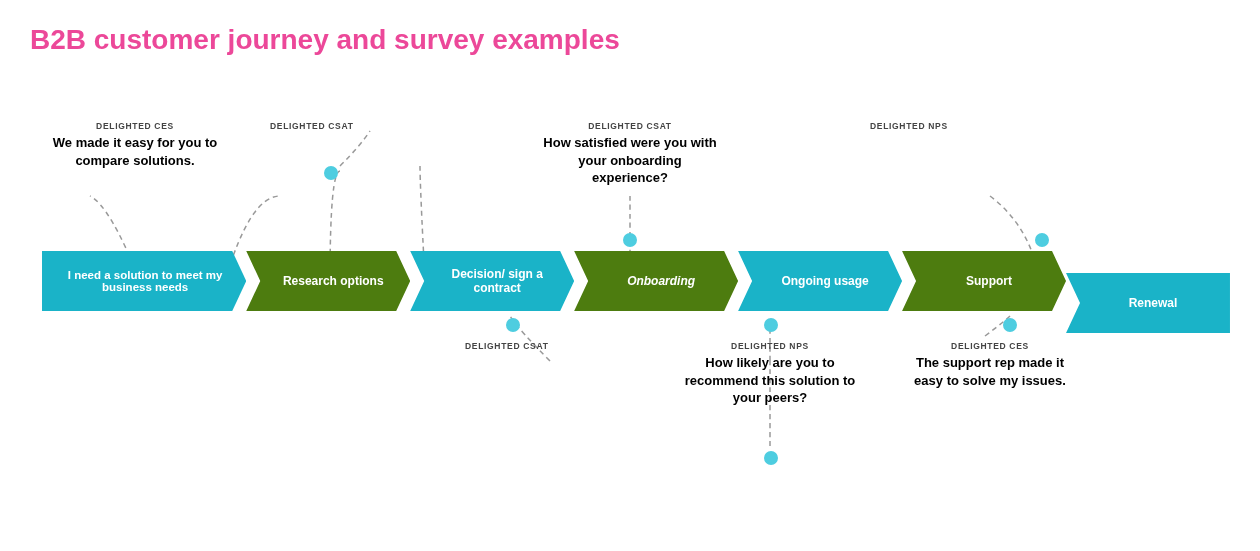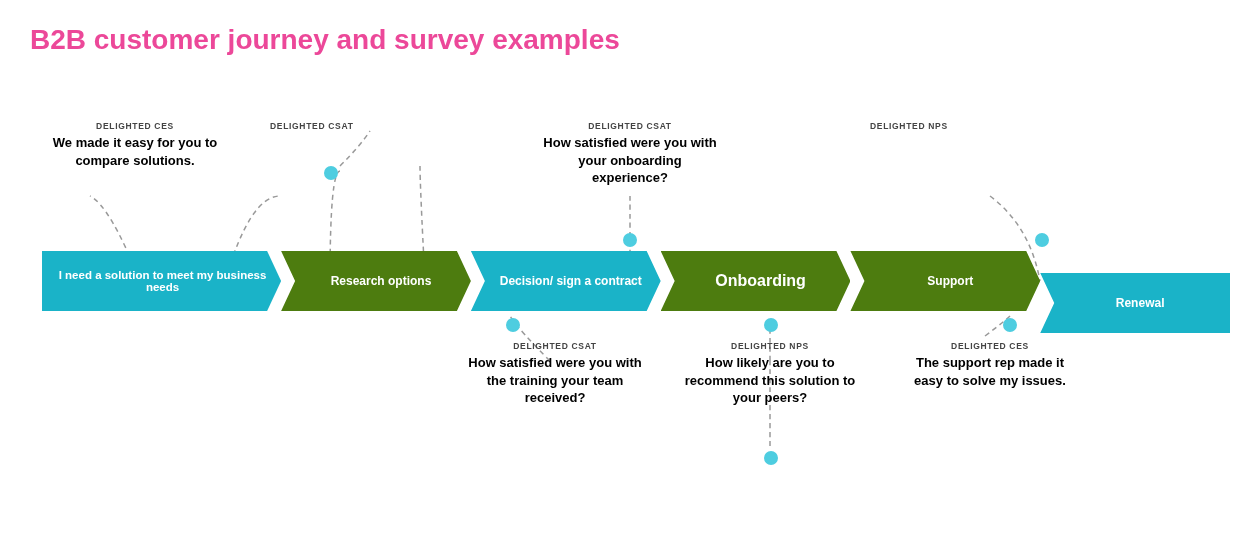--- a/index.html
+++ b/index.html
@@ -166,42 +166,44 @@
     <div class="chevron-row">
       <div class="chevron chevron-dark" style="flex: 1.35; font-size: 11.5px;">
         <span>I need a solution to meet my business needs</span>
       </div>
       <div class="chevron chevron-light" style="flex: 1; font-size: 12px;">
         <span>Research options</span>
       </div>
       <div class="chevron chevron-dark" style="flex: 1; font-size: 12px;">
         <span>Decision/ sign a contract</span>
       </div>
-      <div class="chevron chevron-light" style="flex: 1; font-size: 16px;">
+      <div class="chevron chevron-light" style="flex: 1; font-size: 12px; font-style: italic;">
         <span>Onboarding</span>
+      </div>
+      <div class="chevron chevron-dark" style="flex: 1; font-size: 12px;">
+        <span>Ongoing usage</span>
       </div>
       <div class="chevron chevron-light" style="flex: 1; font-size: 12px;">
         <span>Support</span>
       </div>
       <div class="chevron chevron-dark" style="flex: 1; font-size: 12px; clip-path: polygon(0 0, 100% 0, 100% 100%, 0 100%, 14px 50%); margin-top: 44px;">
         <span>Renewal</span>
       </div>
     </div>
 
     <div class="dot" style="left: 476px; top: 252px; background:#4ecde0; border-color:#4ecde0;"></div>
 
     <div class="dot" style="left: 734px; top: 252px; background:#4ecde0; border-color:#4ecde0;"></div>
 
     <div class="dot" style="left: 973px; top: 252px; background:#4ecde0; border-color:#4ecde0;"></div>
 
     <div class="dot" style="left: 734px; top: 385px; background:#4ecde0; border-color:#4ecde0;"></div>
 
     <div class="annotation" style="left: 435px; top: 275px;">
       <div class="tag">DELIGHTED CSAT</div>
-      <div class="question">How satisfied were you with the training your team received?</div>
     </div>
 
     <div class="annotation" style="left: 650px; top: 275px;">
       <div class="tag">DELIGHTED NPS</div>
       <div class="question">How likely are you to recommend this solution to your peers?</div>
     </div>
 
     <div class="annotation" style="left: 870px; top: 275px;">
       <div class="tag">DELIGHTED CES</div>
       <div class="question">The support rep made it easy to solve my issues.</div>

